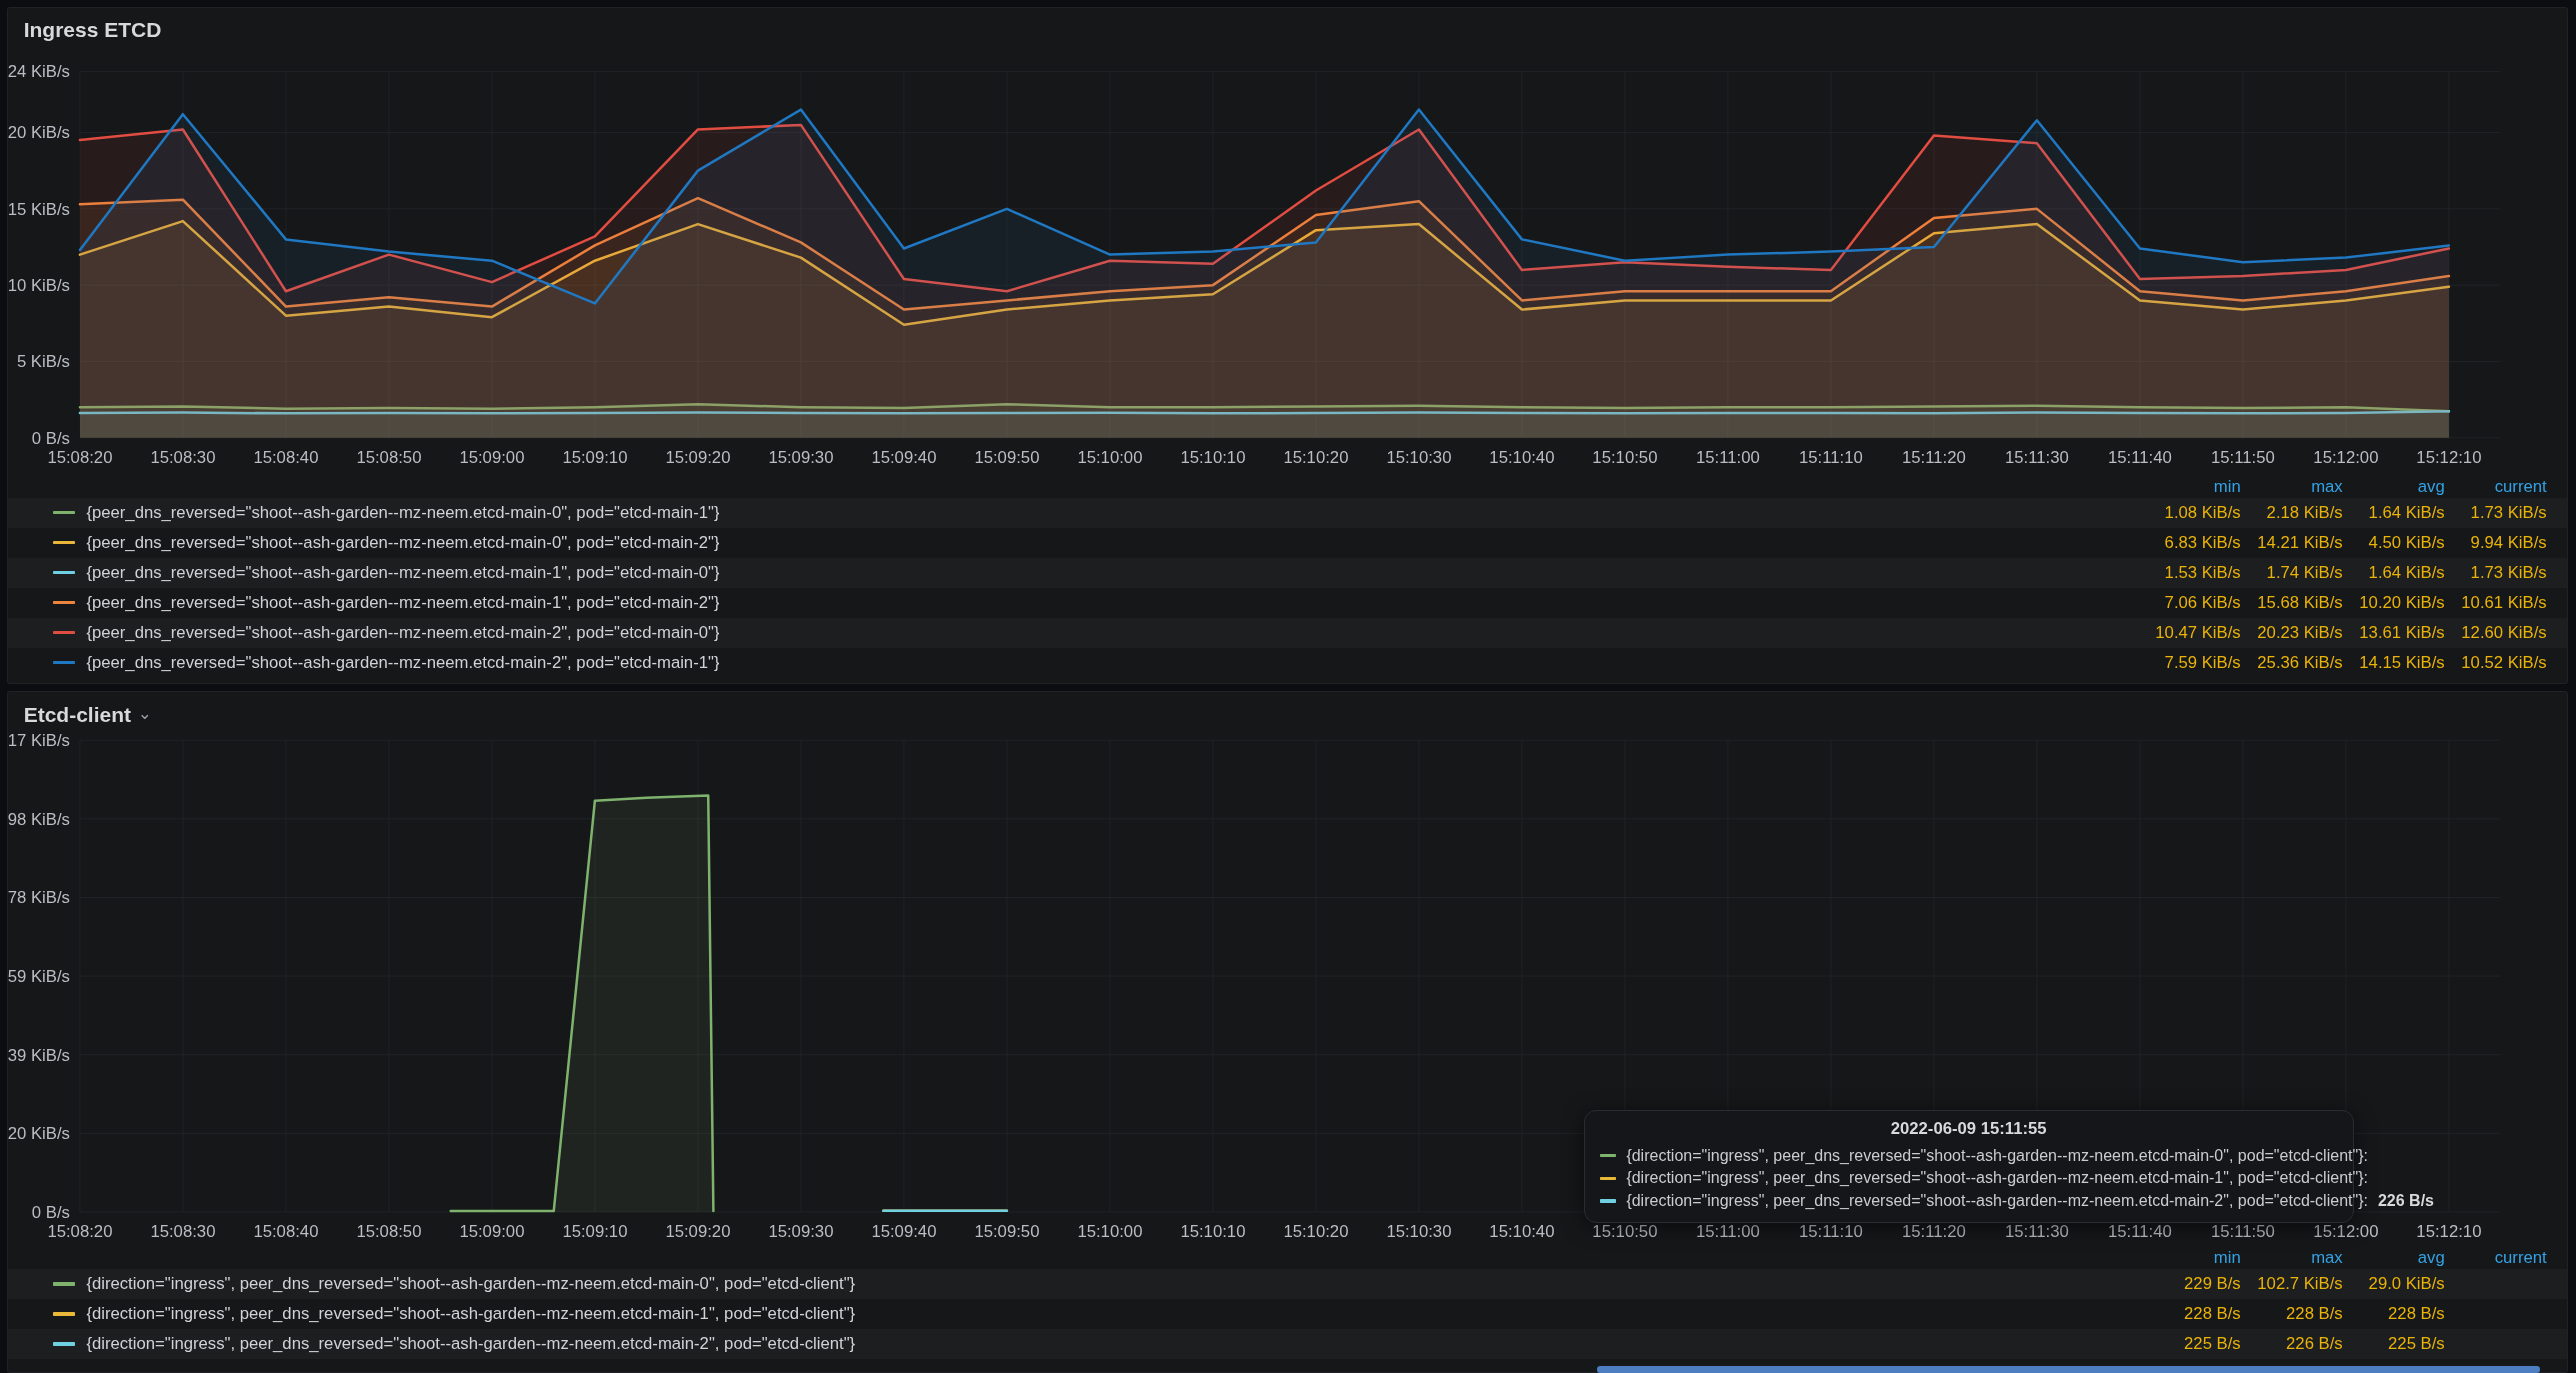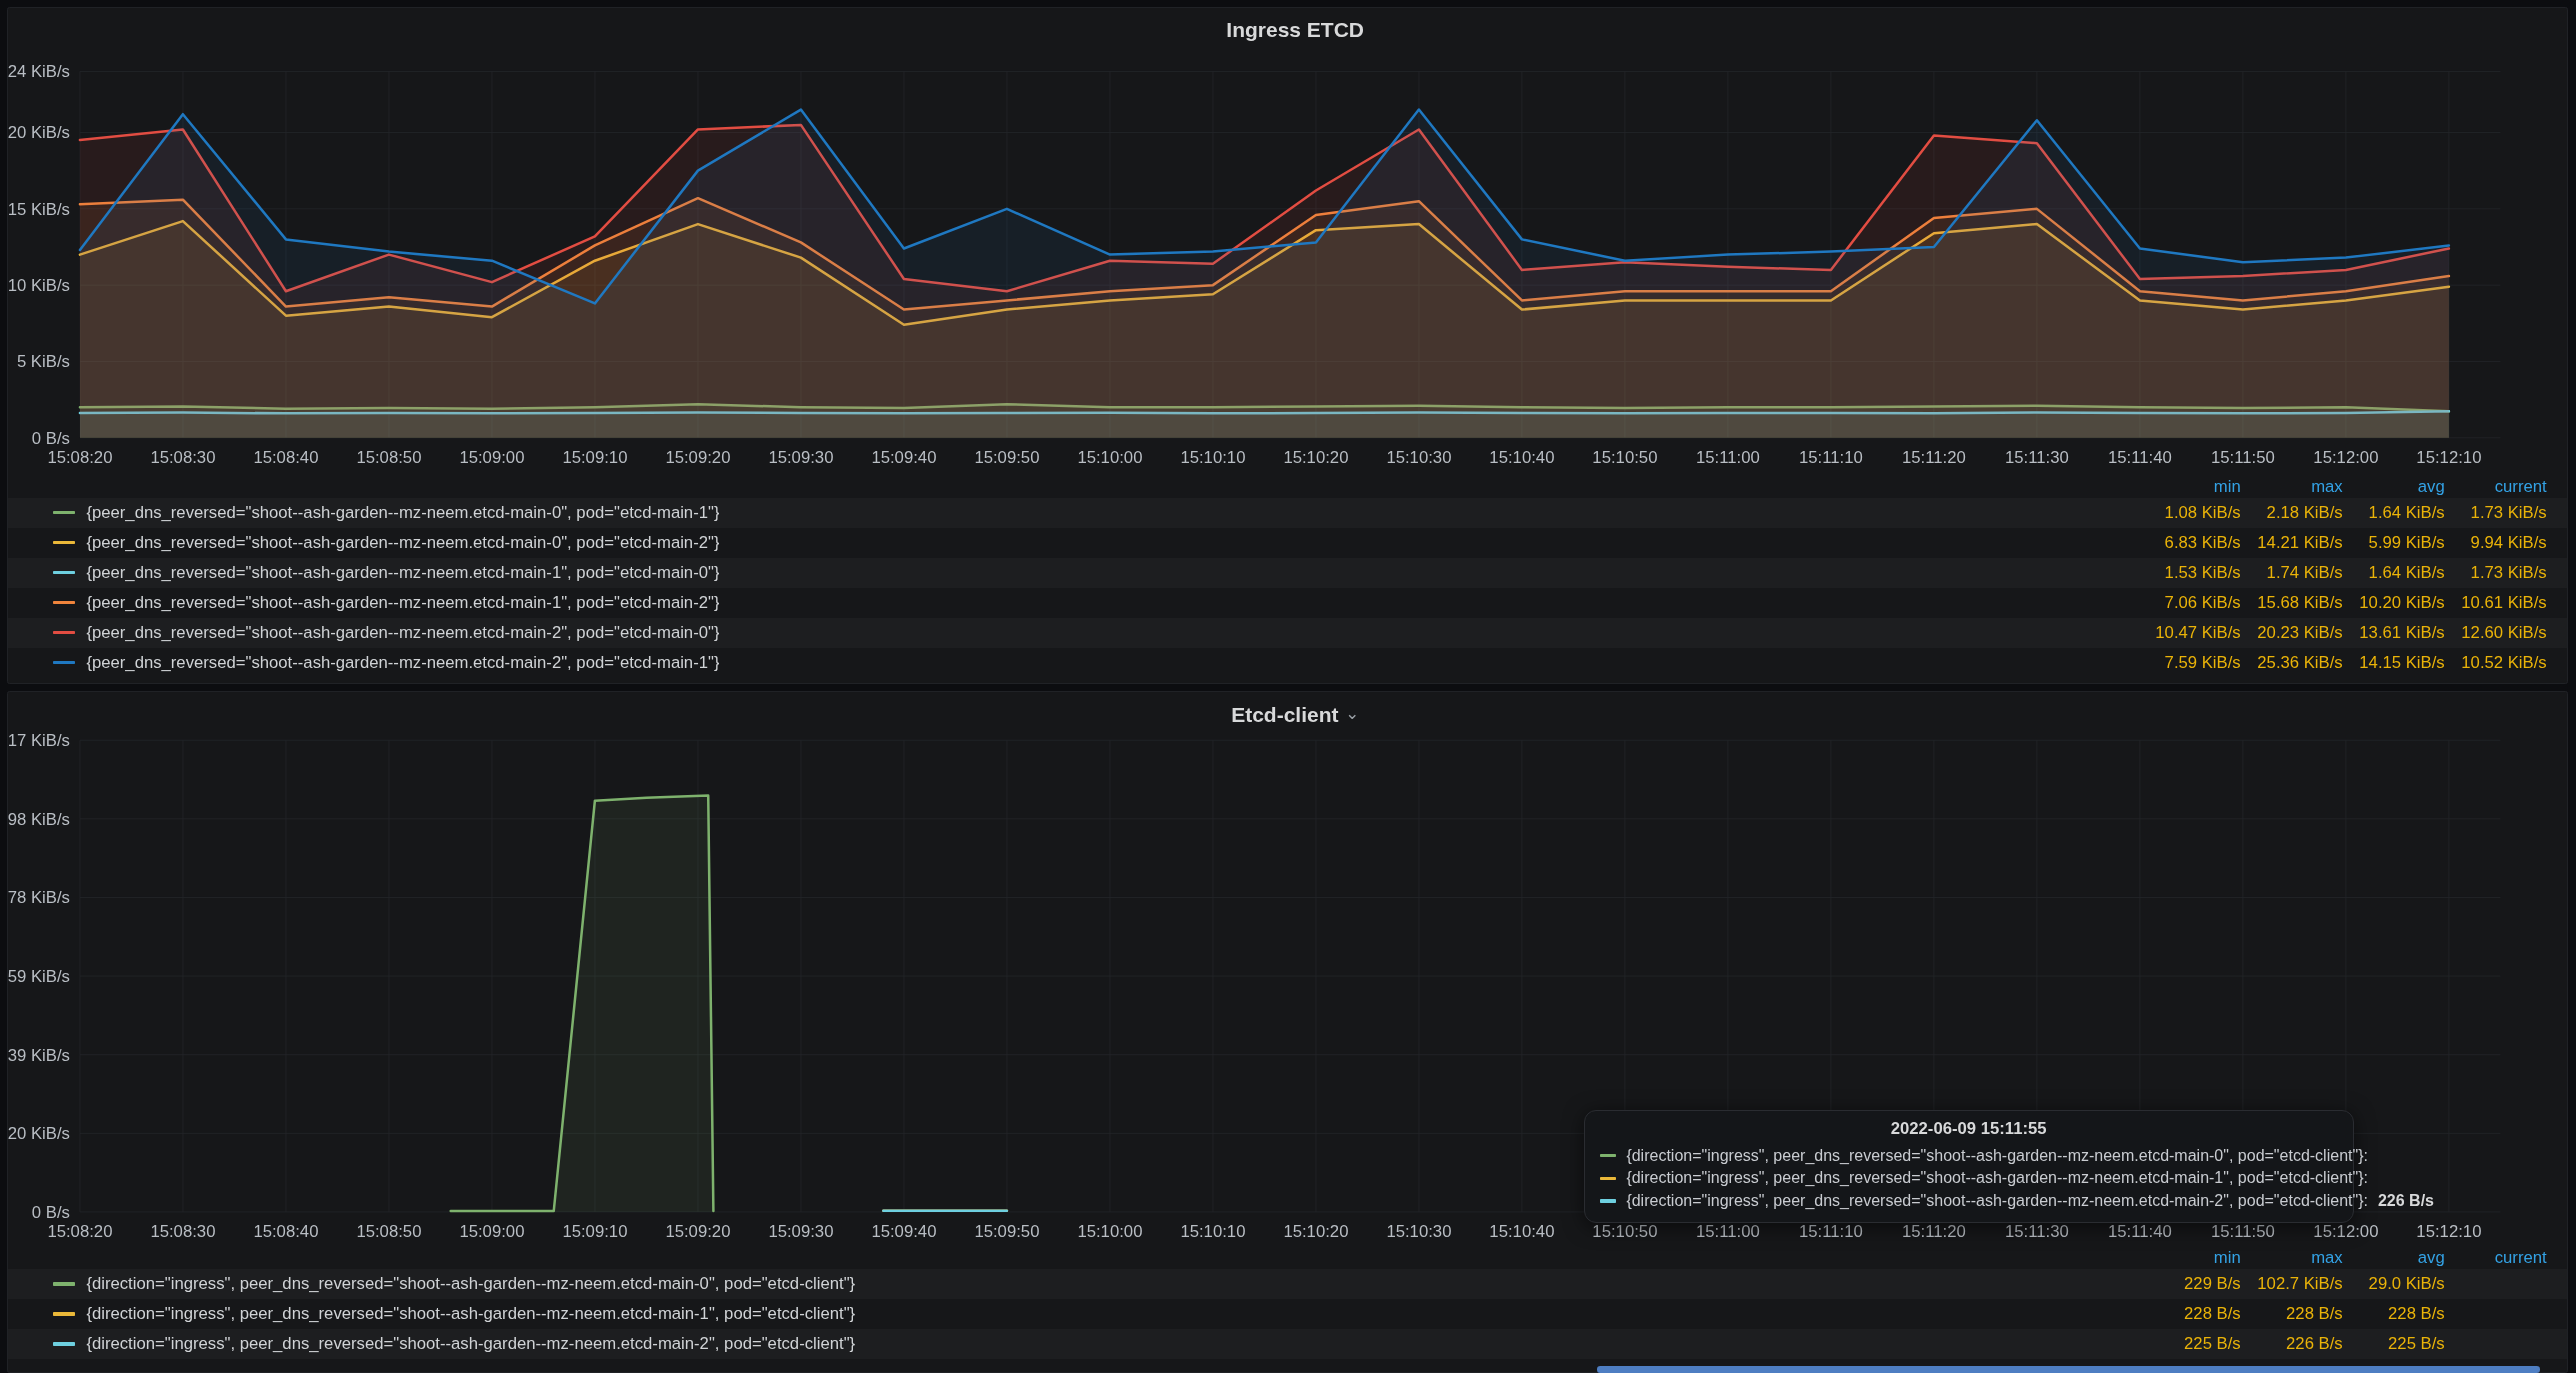--- a/index.html
+++ b/index.html
@@ -5,21 +5,21 @@
   html,body{margin:0;padding:0;}
   body{
     width:2576px;height:1373px;position:relative;overflow:hidden;
     background:#0c0d10;
     font-family:"Liberation Sans", sans-serif;
     color:#d8d9da;
   }
   .panel{position:absolute;background:#161719;border:0.8px solid #202226;box-sizing:border-box;border-radius:2.5px;}
   #panel0{left:6.7px;top:6.7px;width:2561px;height:677px;}
   #panel1{left:6.7px;top:691px;width:2561px;height:682px;}
-  .panel-title-bar{position:absolute;top:0;left:16px;right:0;height:45px;display:flex;align-items:center;justify-content:center;gap:6.7px;cursor:pointer;}
+  .panel-title-bar{position:absolute;top:0;left:16px;right:0;height:45px;display:flex;align-items:center;justify-content:flex-start;gap:6.7px;cursor:pointer;}
   .panel-title{font-size:21px;font-weight:bold;color:#d8d9da;}
   .caret{font-size:16.7px;color:#9aa0a6;line-height:1;}
   svg.chart{position:absolute;left:0;display:block;}
   #chart0{top:45px;}
   #chart1{top:33px;}
   svg text{font-family:"Liberation Sans", sans-serif;}
   .grid{stroke:#232529;stroke-width:1;}
   .tick{fill:#b9bec4;font-size:20px;}
   .legend{position:absolute;left:0;right:0;}
   #legend0{top:468px;}
@@ -142,21 +142,21 @@
           <div class="lcol">1.64 KiB/s</div>
           <div class="lcol">1.73 KiB/s</div>
         </div>
         <div class="lrow">
           <div class="llabel">
             <span class="dash" style="background: rgb(234, 184, 57);"></span>
             <span class="ltext">{peer_dns_reversed="shoot--ash-garden--mz-neem.etcd-main-0", pod="etcd-main-2"}</span>
           </div>
           <div class="lcol">6.83 KiB/s</div>
           <div class="lcol">14.21 KiB/s</div>
-          <div class="lcol">5.99 KiB/s</div>
+          <div class="lcol">4.50 KiB/s</div>
           <div class="lcol">9.94 KiB/s</div>
         </div>
         <div class="lrow">
           <div class="llabel">
             <span class="dash" style="background: rgb(110, 208, 224);"></span>
             <span class="ltext">{peer_dns_reversed="shoot--ash-garden--mz-neem.etcd-main-1", pod="etcd-main-0"}</span>
           </div>
           <div class="lcol">1.53 KiB/s</div>
           <div class="lcol">1.74 KiB/s</div>
           <div class="lcol">1.64 KiB/s</div>

